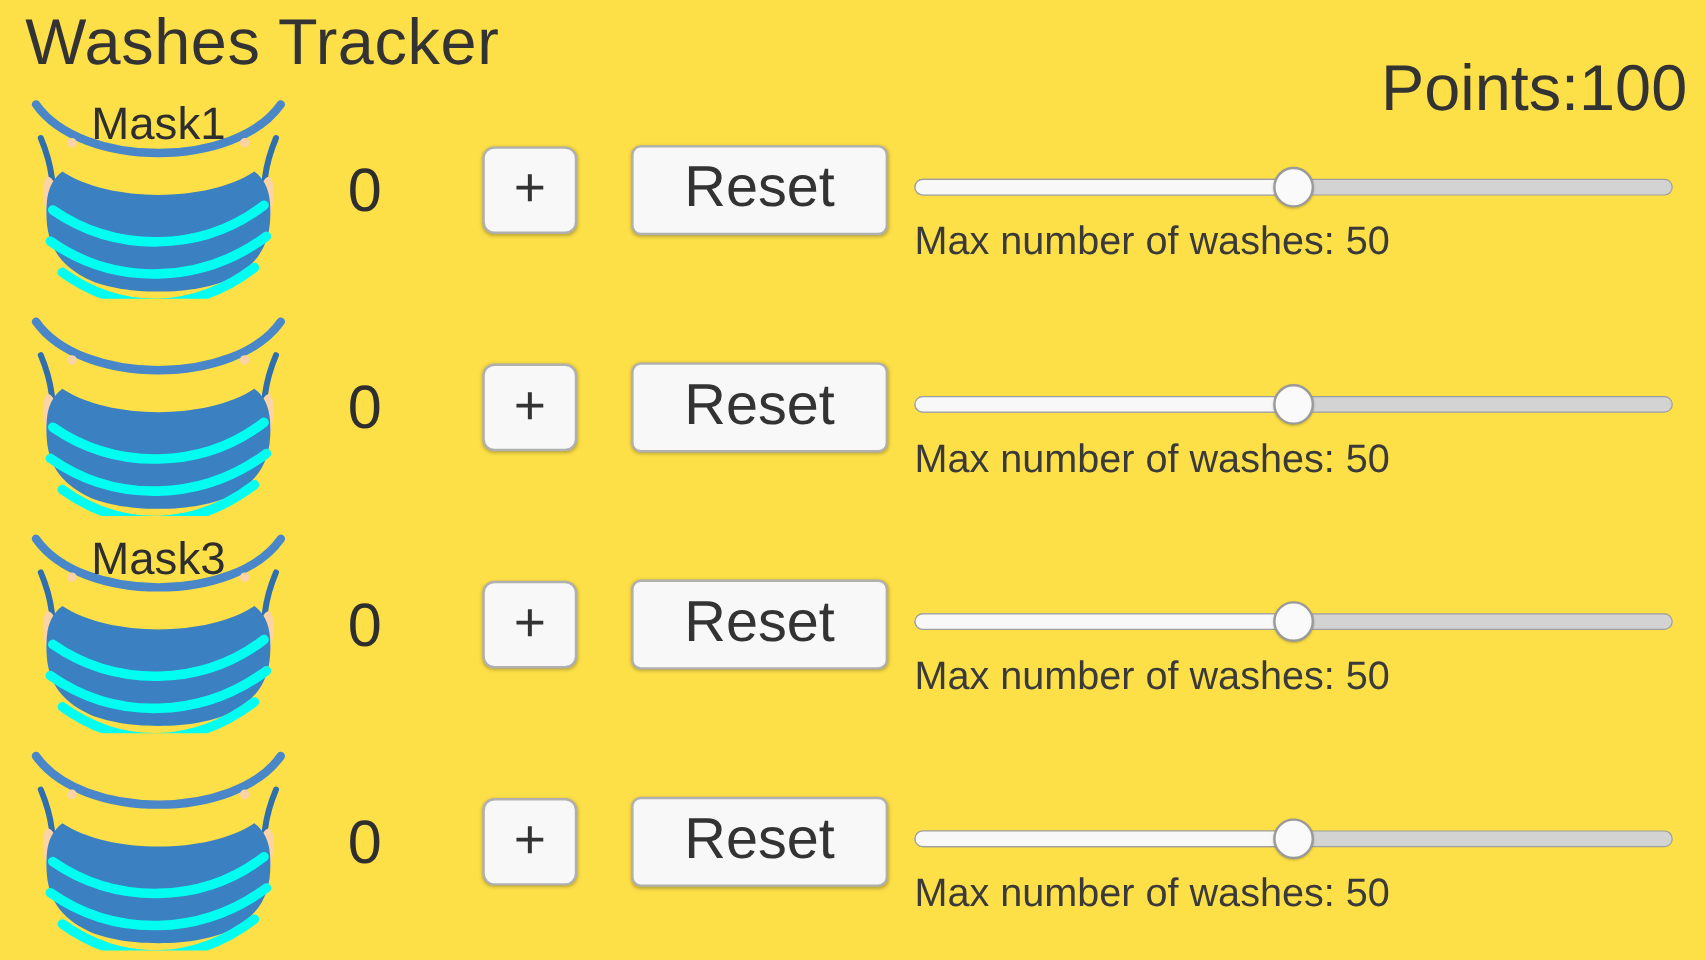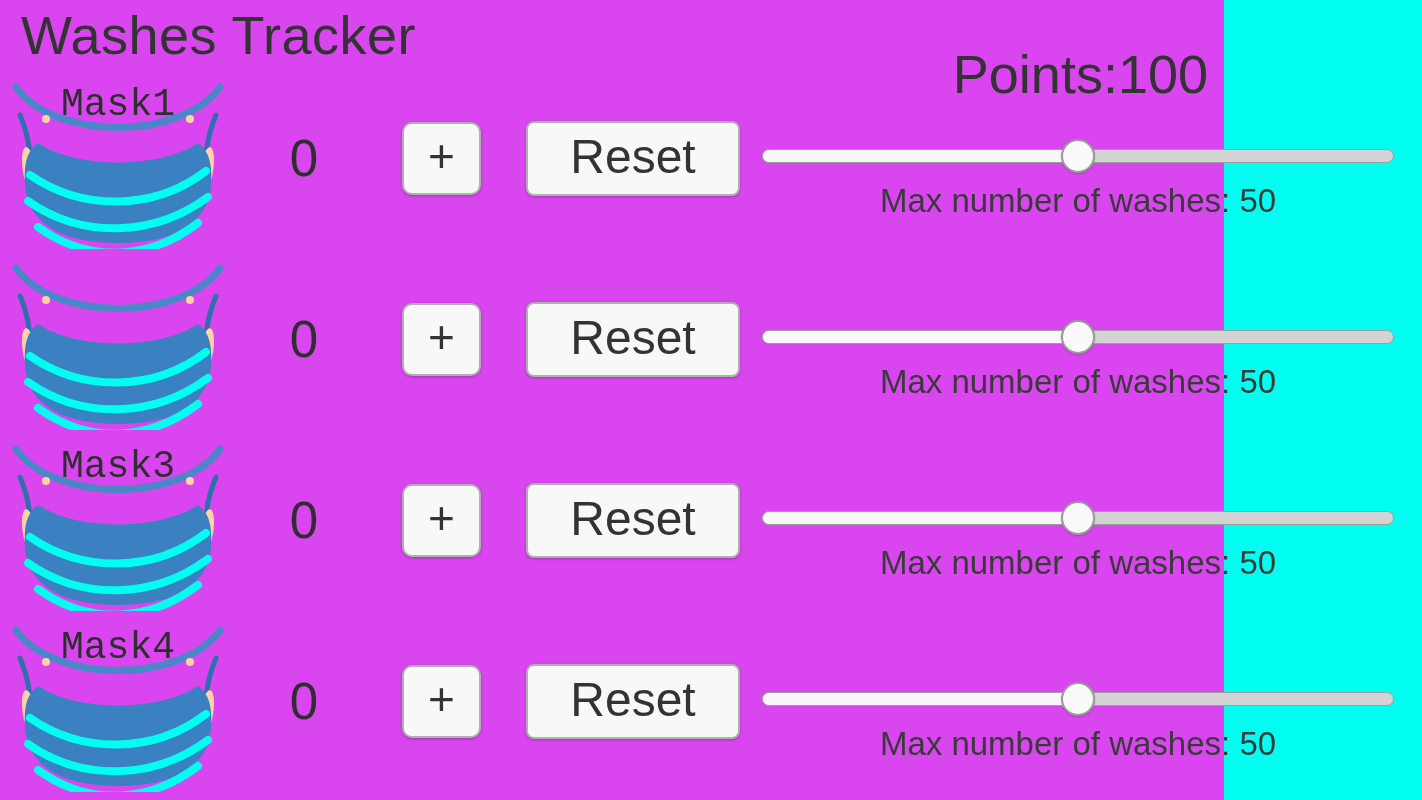--- a/index.html
+++ b/index.html
@@ -2,36 +2,36 @@
 <html><head>
 <meta charset="utf-8">
 <style>
   html,body{margin:0;padding:0;}
   body{
     width:1422px;height:800px;overflow:hidden;
     background:#00fff0;
     font-family:"Liberation Sans", sans-serif;
     -webkit-font-smoothing:antialiased;
   }
-  .app{position:relative;width:1224px;height:800px;background:#d946ef;}
+  .app{position:relative;width:1422px;height:800px;background:#fde047;}
 
   
   .title{
     position:absolute;left:21px;top:4px;
     font-size:54px;color:#333;letter-spacing:0.5px;
   }
   .points{
     position:absolute;right:16px;top:4px;
     font-size:54px;color:#333;margin-top:39px;
   }
 
   
   .row{position:absolute;left:0;width:1422px;height:180px;}
 
-  .mask{position:absolute;left:2px;top:0;width:232px;height:172px;font-family:Liberation Mono, monospace;}
+  .mask{position:absolute;left:16px;top:0;width:232px;height:172px;}
   .mask svg{display:block;width:232px;height:172px;}
   .mask-label{
     position:absolute;left:0;top:6px;width:100%;
     text-align:center;font-size:38px;color:#2e2e2e;
   }
 
   .count{
     position:absolute;left:278px;top:52px;width:52px;
     text-align:center;font-size:51px;color:#2e2e2e;
   }
@@ -67,21 +67,21 @@
   }
   .thumb{
     position:absolute;top:17px;width:34px;height:34px;border-radius:50%;
     background:#fafafa;border:2px solid #9a9a9a;box-sizing:border-box;
     transform:translate(-50%,-50%);
     box-shadow:0 1px 2px rgba(0,0,0,.2);
   }
 
   .max-text{
     position:absolute;left:762px;top:105px;width:632px;
-    text-align:center;font-size:33px;color:#3a3a3a;
+    text-align:left;font-size:33px;color:#3a3a3a;
   }
 </style>
 </head>
 <body>
 
 <div class="app">
 
   <div class="title">Washes Tracker</div>
   <div class="points">Points:100</div>
 
@@ -176,21 +176,20 @@
         <path d="M214 38 C 204 62, 202 82, 206 100" fill="none" stroke="#2f6fae" stroke-width="5" stroke-linecap="round"></path>
         <ellipse cx="28" cy="94" rx="7" ry="24" fill="#fbd3a4" transform="rotate(-10 28 94)"></ellipse>
         <ellipse cx="204" cy="94" rx="7" ry="24" fill="#fbd3a4" transform="rotate(10 204 94)"></ellipse>
         <circle cx="44" cy="42" r="4" fill="#fbd3a4"></circle>
         <circle cx="188" cy="42" r="4" fill="#fbd3a4"></circle>
         <path d="M36 66 C 75 92, 157 92, 196 66 C 204 72, 208 80, 209 92 C 211 120, 204 140, 178 154 C 150 170, 82 170, 54 154 C 28 140, 21 120, 23 92 C 24 80, 28 72, 36 66 Z" fill="#3b80c1"></path>
         <path d="M28 98 C 80 134, 152 134, 204 94" fill="none" stroke="#00fff0" stroke-width="8" stroke-linecap="round"></path>
         <path d="M26 124 C 80 162, 152 160, 206 120" fill="none" stroke="#00fff0" stroke-width="8" stroke-linecap="round"></path>
         <path d="M36 150 C 86 186, 146 184, 196 146" fill="none" stroke="#00fff0" stroke-width="8" stroke-linecap="round"></path>
       </svg>
-      <div class="mask-label">Mask4</div>
     </div>
     <div class="count">0</div>
     <button class="plus">+</button>
     <button class="reset">Reset</button>
     <div class="slider">
       <div class="track-right"></div>
       <div class="track-left" style="width: 50%;"></div>
       <div class="thumb" style="left: 50%;"></div>
     </div>
     <div class="max-text">Max number of washes: 50</div>

